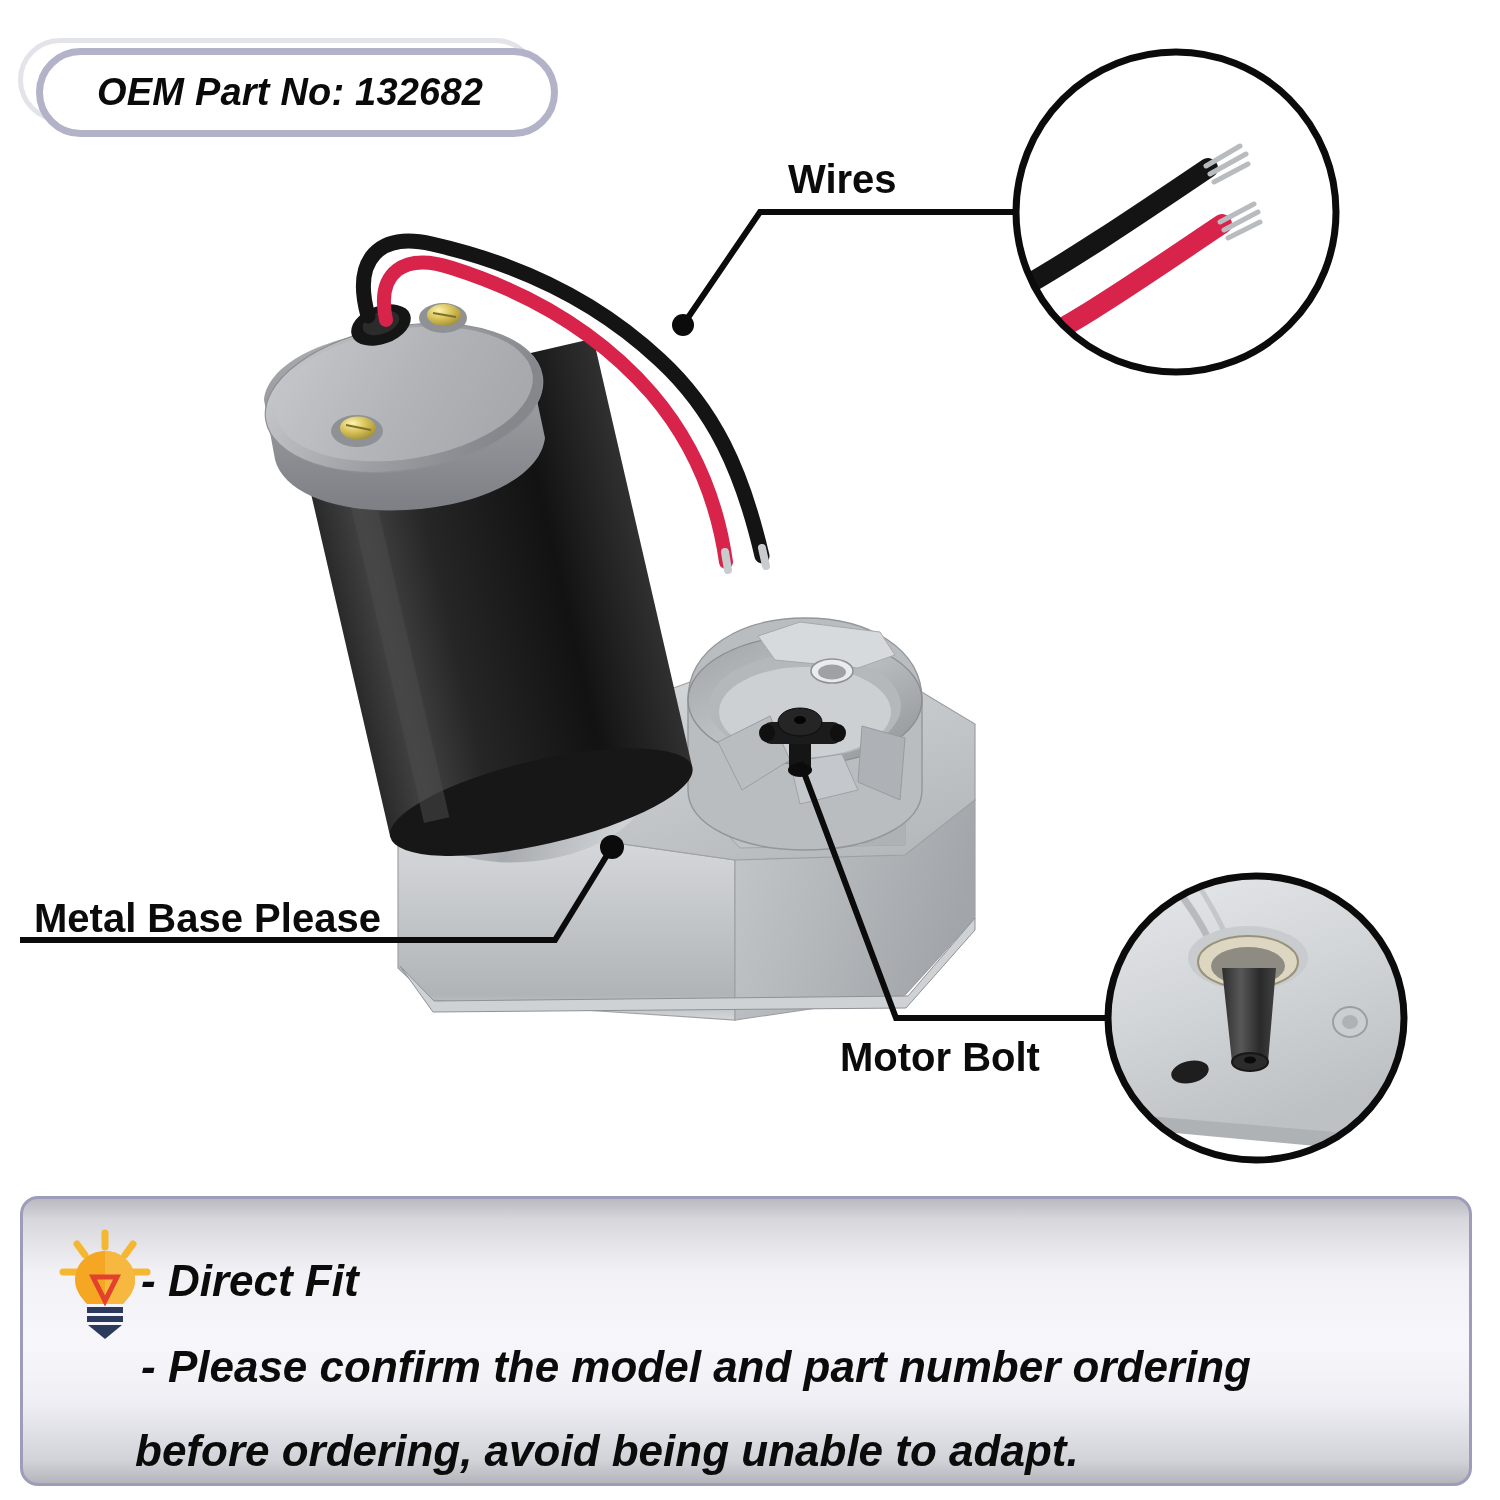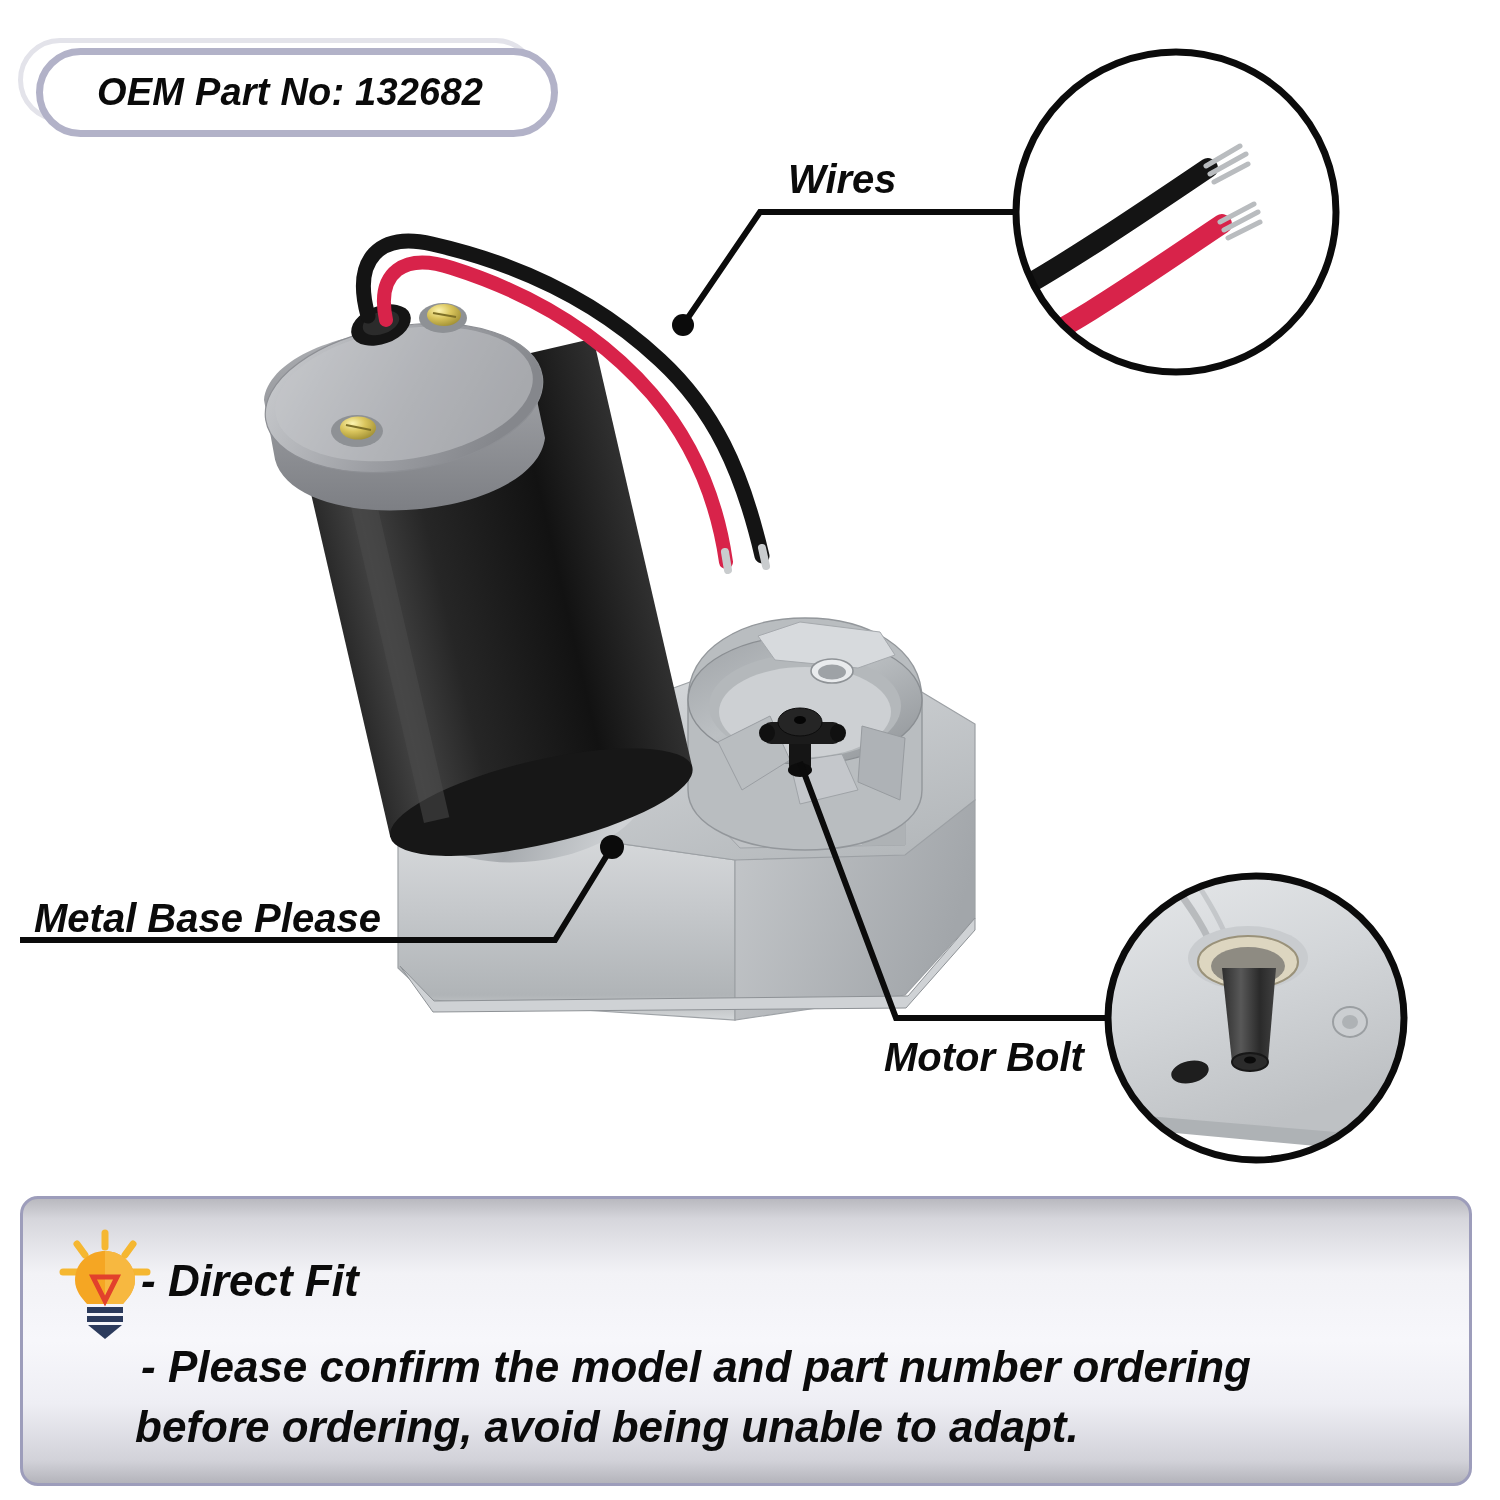--- a/index.html
+++ b/index.html
@@ -47,27 +47,26 @@
     letter-spacing: 0.2px;
     padding-left: 54px;
     white-space: nowrap;
   }
 
   
   .callout-label {
     position: absolute;
     font-size: 40px;
     font-weight: bold;
-    font-style: italic;
     color: #0b0b0b;
     white-space: nowrap;
   }
   #label-wires   { left: 788px; top: 157px; }
   #label-base    { left: 34px;  top: 896px; }
-  #label-bolt    { left: 884px; top: 1035px; }
+  #label-bolt    { left: 840px; top: 1035px; }
 
   
   .layer {
     position: absolute;
     left: 0; top: 0;
     width: 1500px; height: 1500px;
     pointer-events: none;
   }
 
   
@@ -97,21 +96,21 @@
   .info-line {
     font-size: 44px;
     font-weight: bold;
     font-style: italic;
     color: #0b0b0b;
     white-space: nowrap;
     line-height: 1.0;
   }
   #info-line-1 { margin-top: 30px; }
   #info-line-2 { margin-top: 42px; }
-  #info-line-3 { margin-top: 16px; margin-left: -6px; }
+  #info-line-3 { margin-top: 40px; margin-left: -6px; }
 
   #bulb-icon {
     position: absolute;
     left: 34px; top: 28px;
     width: 96px; height: 112px;
   }
 </style>
 </head>
 <body>
 

